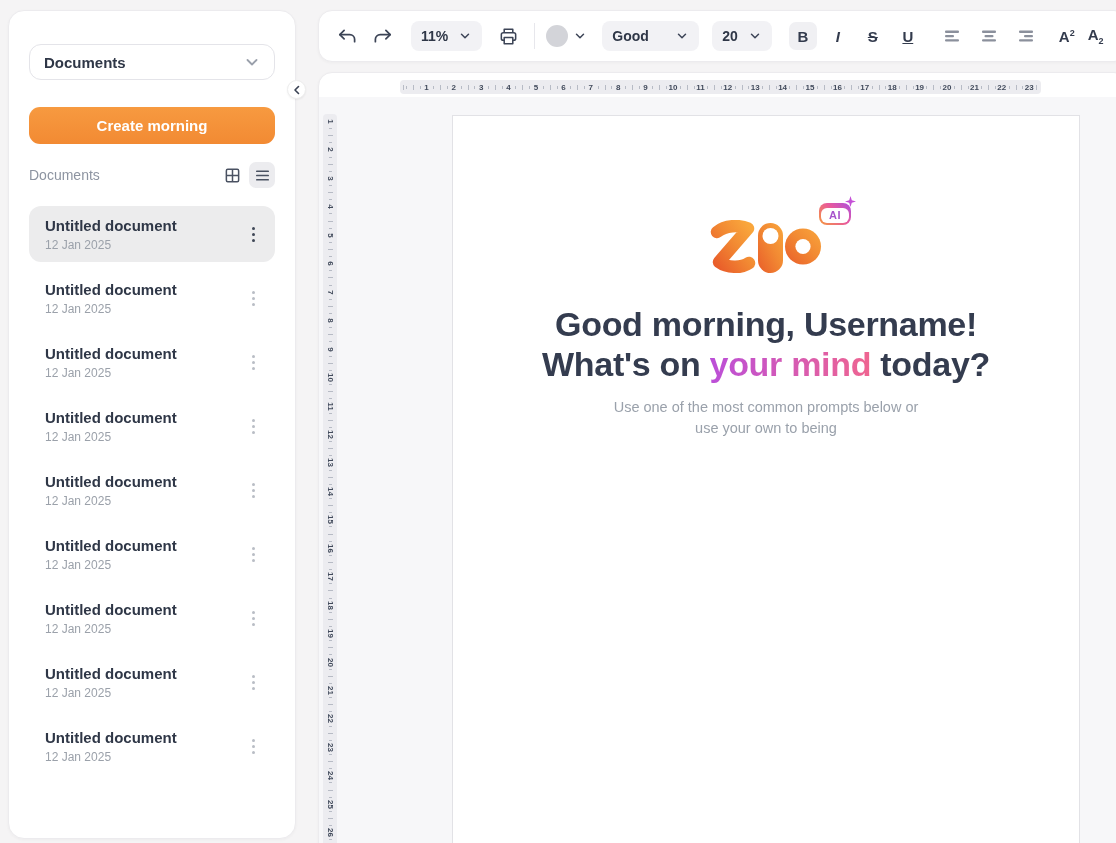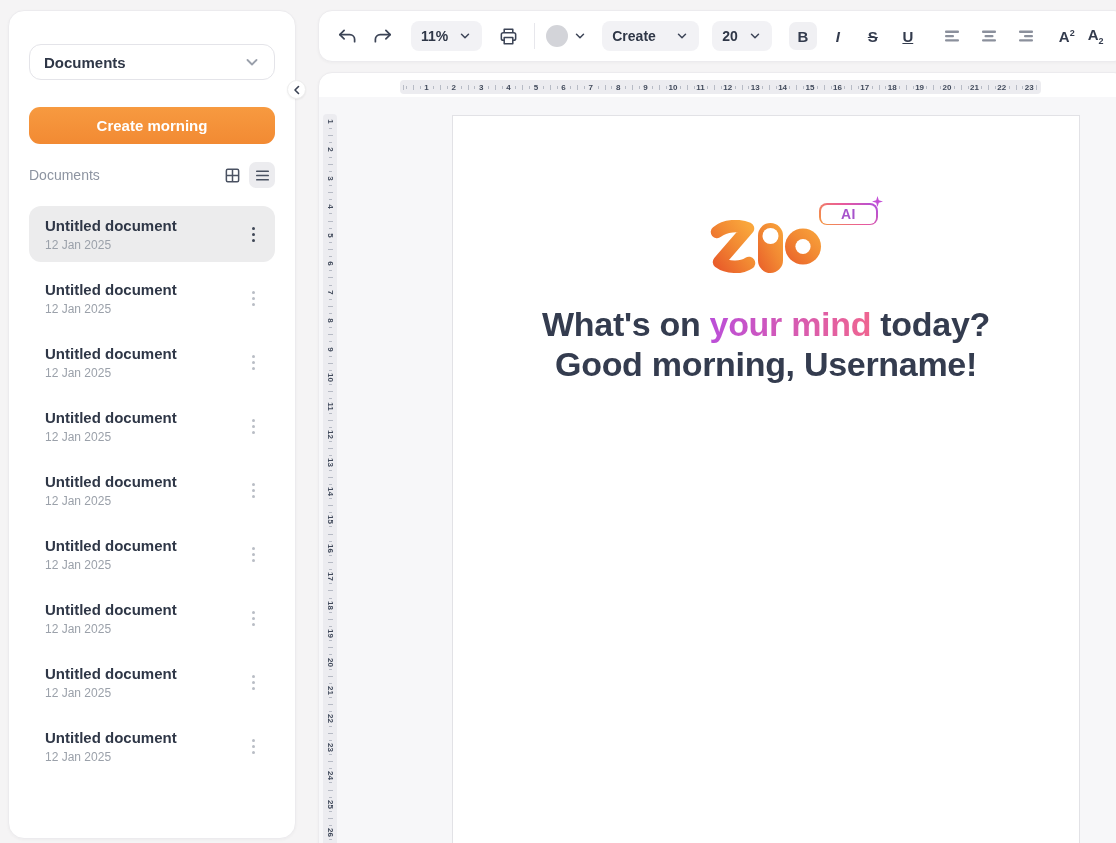--- a/index.html
+++ b/index.html
@@ -100,22 +100,22 @@
     position:absolute; left:133px; top:42px; width:628px; bottom:-24px;
     background:#fff; border:1px solid #e2e2e6; text-align:center;
   }
   .logo-wrap { display:inline-block; position:relative; margin-top:104px; }
   .ai-badge {
     position:absolute; left:113px; top:-17px;
     background:linear-gradient(45deg,#f5993b 0%,#e95a9b 55%,#ab4fe0 100%);
     padding:2px; border-radius:8px;
   }
   .ai-badge .inner {
-    background:#fff; border-radius:6px; padding:1px 20px 2px;
-    font-size:14px; font-weight:700; color:#a753cb; letter-spacing:.5px;
+    background:#fff; border-radius:6px; padding:1px 8px 2px;
+    font-size:11px; font-weight:700; color:#a753cb; letter-spacing:.5px;
   }
   .ai-spark { position:absolute; right:-5px; top:-7px; }
   .greeting { margin-top:26px; font-size:34px; line-height:40px; font-weight:700; color:#343c4f; letter-spacing:-.3px; }
   .hl {
     background:linear-gradient(90deg,#bb4fd8,#ef6590);
     -webkit-background-clip:text; background-clip:text; color:transparent;
   }
   .subtitle { margin-top:13px; font-size:14.5px; line-height:21px; color:#9aa1ab; }
 
   svg { display:block; }
@@ -297,21 +297,21 @@
   <span class="divider"></span>
 
   <span class="swatch-group">
     <span class="swatch"></span>
     <svg width="14" height="14" viewBox="0 0 16 16">
         <polyline points="4,6 8,10 12,6" fill="none" stroke="#3c4456" stroke-width="1.7" stroke-linecap="round" stroke-linejoin="round"></polyline>
       </svg>
   </span>
 
   <span class="pill" style="width:97px; margin-left:8px; justify-content:space-between;">
-    <span class="pv">Create</span>
+    <span class="pv">Good</span>
     <svg width="14" height="14" viewBox="0 0 16 16">
         <polyline points="4,6 8,10 12,6" fill="none" stroke="#3c4456" stroke-width="1.7" stroke-linecap="round" stroke-linejoin="round"></polyline>
       </svg>
   </span>
 
   <span class="pill" style="margin-left:6px;">
     <span class="pv">20</span>
     <svg width="14" height="14" viewBox="0 0 16 16">
         <polyline points="4,6 8,10 12,6" fill="none" stroke="#3c4456" stroke-width="1.7" stroke-linecap="round" stroke-linejoin="round"></polyline>
       </svg>
@@ -570,18 +570,22 @@
       </svg>
       <span class="ai-badge">
         <span class="inner">AI</span>
         <svg class="ai-spark" width="11" height="11" viewBox="0 0 12 12">
             <path d="M6 0 L7.4 4.6 L12 6 L7.4 7.4 L6 12 L4.6 7.4 L0 6 L4.6 4.6 Z" fill="#c44fd6"></path>
           </svg>
       </span>
     </div>
 
     <div class="greeting">
+      <div>Good morning, Username!</div>
       <div><span>What's on </span><span class="hl">your mind</span><span> today?</span></div>
-      <div>Good morning, Username!</div>
     </div>
 
+    <div class="subtitle">
+      <div>Use one of the most common prompts below or</div>
+      <div>use your own to being</div>
+    </div>
   </div>
 </div>
 
 </body></html>

